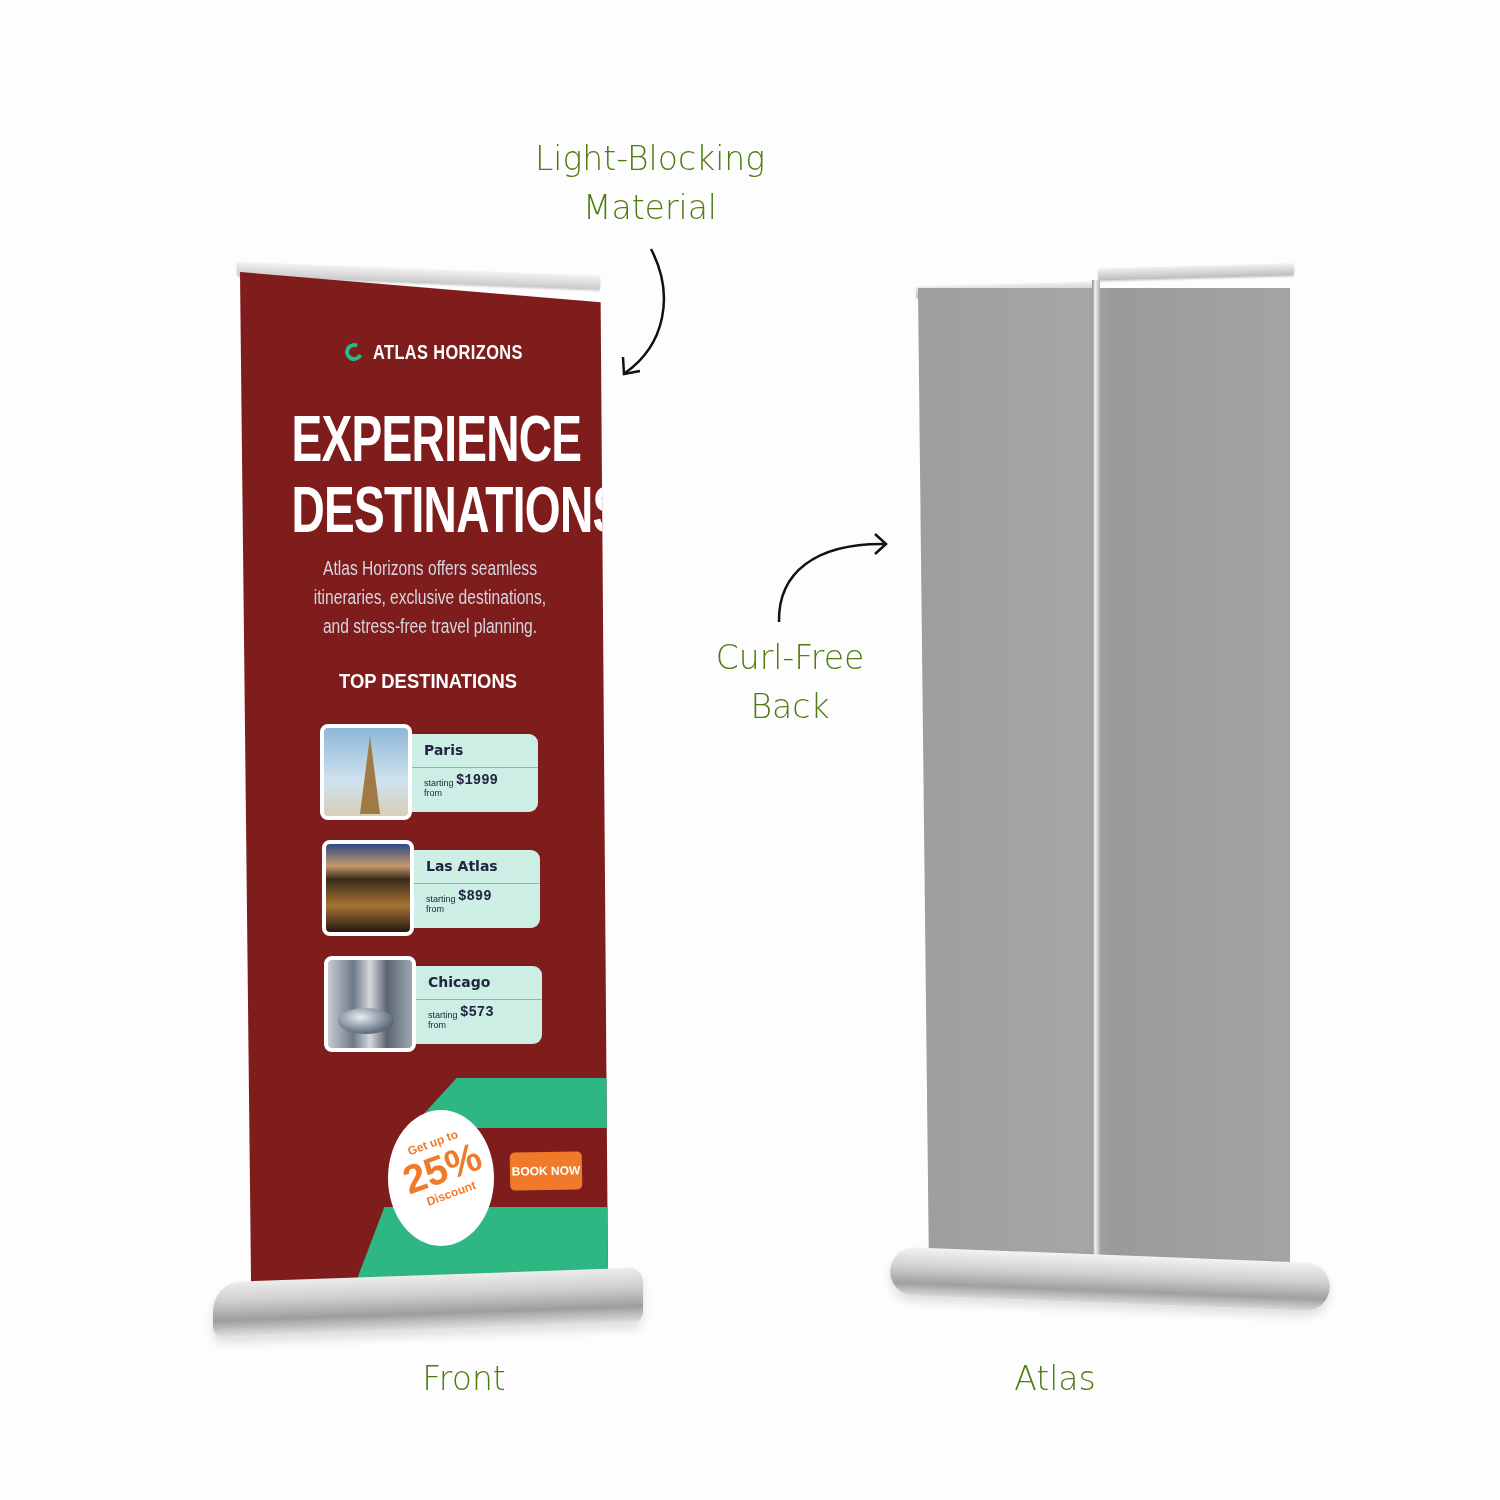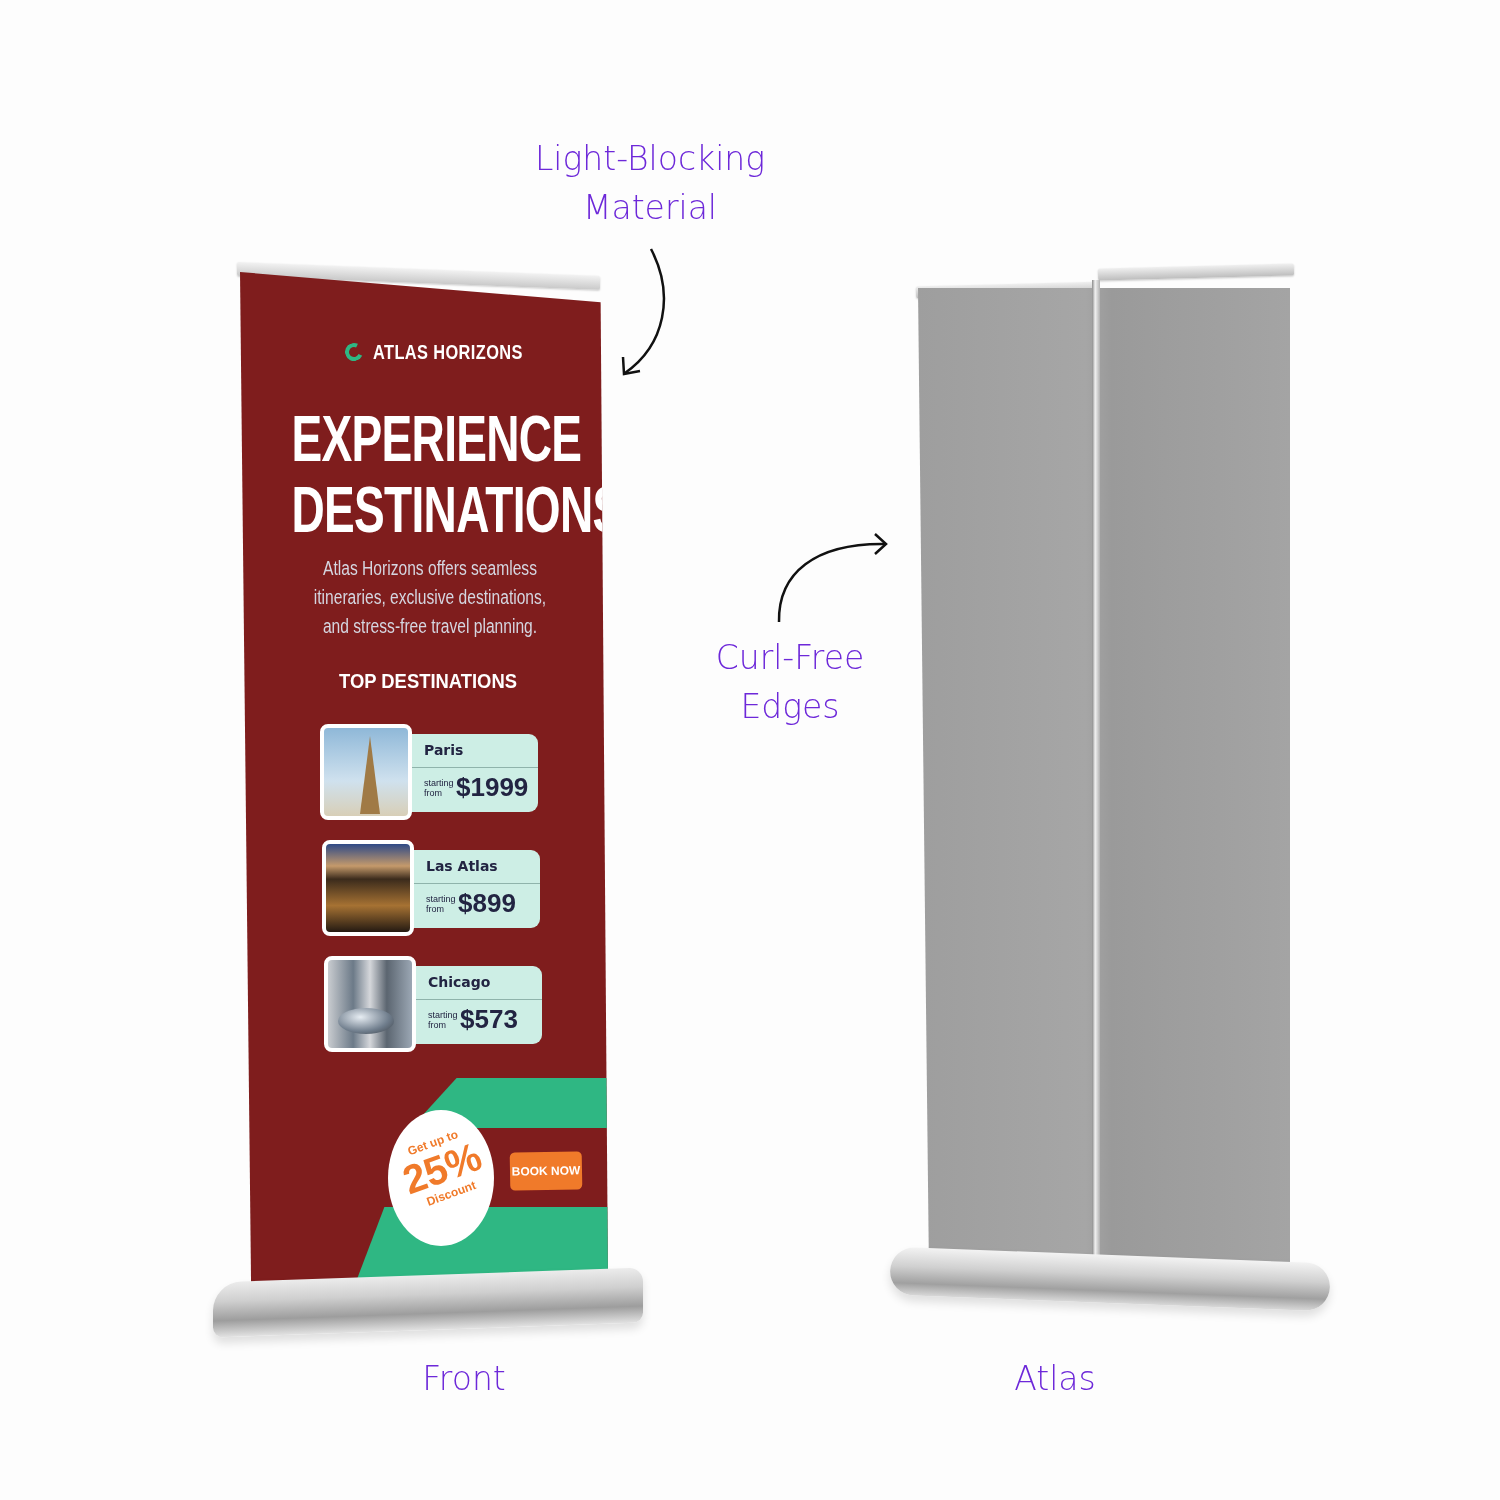--- a/index.html
+++ b/index.html
@@ -2,21 +2,21 @@
 <html><head>
 <meta charset="utf-8">
 <style>
   html, body { margin:0; padding:0; }
   body {
     width:1500px; height:1500px; position:relative; overflow:hidden;
     background:#fdfdfd;
     font-family:"DejaVu Sans", sans-serif;
   }
   .caption {
-    position:absolute; color:#6d28d9; text-align:center;
+    position:absolute; color:#4d7c0f; text-align:center;
     font-family:"DejaVu Sans", sans-serif; font-weight:300;
     font-size:33px; line-height:49px;
   }
 
   
   .front-rail-top {
     position:absolute; left:237px; top:262px; width:363px; height:14px;
     background:linear-gradient(#f2f2f2,#c9c9c9);
     border-radius:2px; transform:skewY(2.2deg); transform-origin:left top;
     box-shadow:0 1px 2px rgba(0,0,0,.2);
@@ -71,21 +71,21 @@
     position:absolute; left:14px; top:8px; color:#222442;
     font-family:"DejaVu Sans", sans-serif; font-weight:bold; font-size:14px;
   }
   .dest-divider { position:absolute; left:0; right:0; top:33px; height:1px; background:#8fb3ab; }
   .dest-from {
     position:absolute; left:14px; top:44px; color:#222442;
     font-family:"Liberation Sans", sans-serif; font-size:9px; line-height:10px; width:30px;
   }
   .dest-price {
     position:absolute; left:46px; top:38px; color:#222442;
-    font-family:Liberation Sans, sans-serif; font-weight:bold; font-size:26px;
+    font-family:Liberation Mono, monospace; font-weight:bold; font-size:14px;
   }
   .photo-paris { background:linear-gradient(#8fb8d8 0%,#cfe1ee 60%,#d8cfb7 100%); }
   .photo-vegas { background:linear-gradient(#2f4a86 0%,#c59a6b 25%,#3b2b1c 40%,#a67233 70%,#241a12 100%); }
   .photo-chicago { background:linear-gradient(90deg,#c9ccd0,#6c7a88 30%,#d5d7db 50%,#5b6570 70%,#9ba7b4); }
   .eiffel {
     position:absolute; left:36px; top:8px; width:0; height:0;
     border-left:10px solid transparent; border-right:10px solid transparent;
     border-bottom:78px solid #a07a45;
   }
   .bean {
@@ -155,21 +155,21 @@
   <div>Light-Blocking</div>
   <div>Material</div>
 </div>
 <svg class="arrow" style="left:615px; top:245px;" width="60" height="135">
   <path d="M36 4 C 60 50, 50 100, 10 128" fill="none" stroke="#111" stroke-width="2.5"></path>
   <path d="M8 112 L 9 129 L 25 126" fill="none" stroke="#111" stroke-width="2.5"></path>
 </svg>
 
 <div class="caption" style="left:690px; top:633px; width:200px;">
   <div>Curl-Free</div>
-  <div>Edges</div>
+  <div>Back</div>
 </div>
 <svg class="arrow" style="left:770px; top:528px;" width="125" height="100">
   <path d="M9 94 C 8 45, 45 15, 115 16" fill="none" stroke="#111" stroke-width="2.5"></path>
   <path d="M105 6 L 116 16 L 105 26" fill="none" stroke="#111" stroke-width="2.5"></path>
 </svg>
 
 <div class="caption" style="left:364px; top:1354px; width:200px;">Front</div>
 <div class="caption" style="left:955px; top:1354px; width:200px;">Atlas</div>
 
 <div class="front-rail-top"></div>

